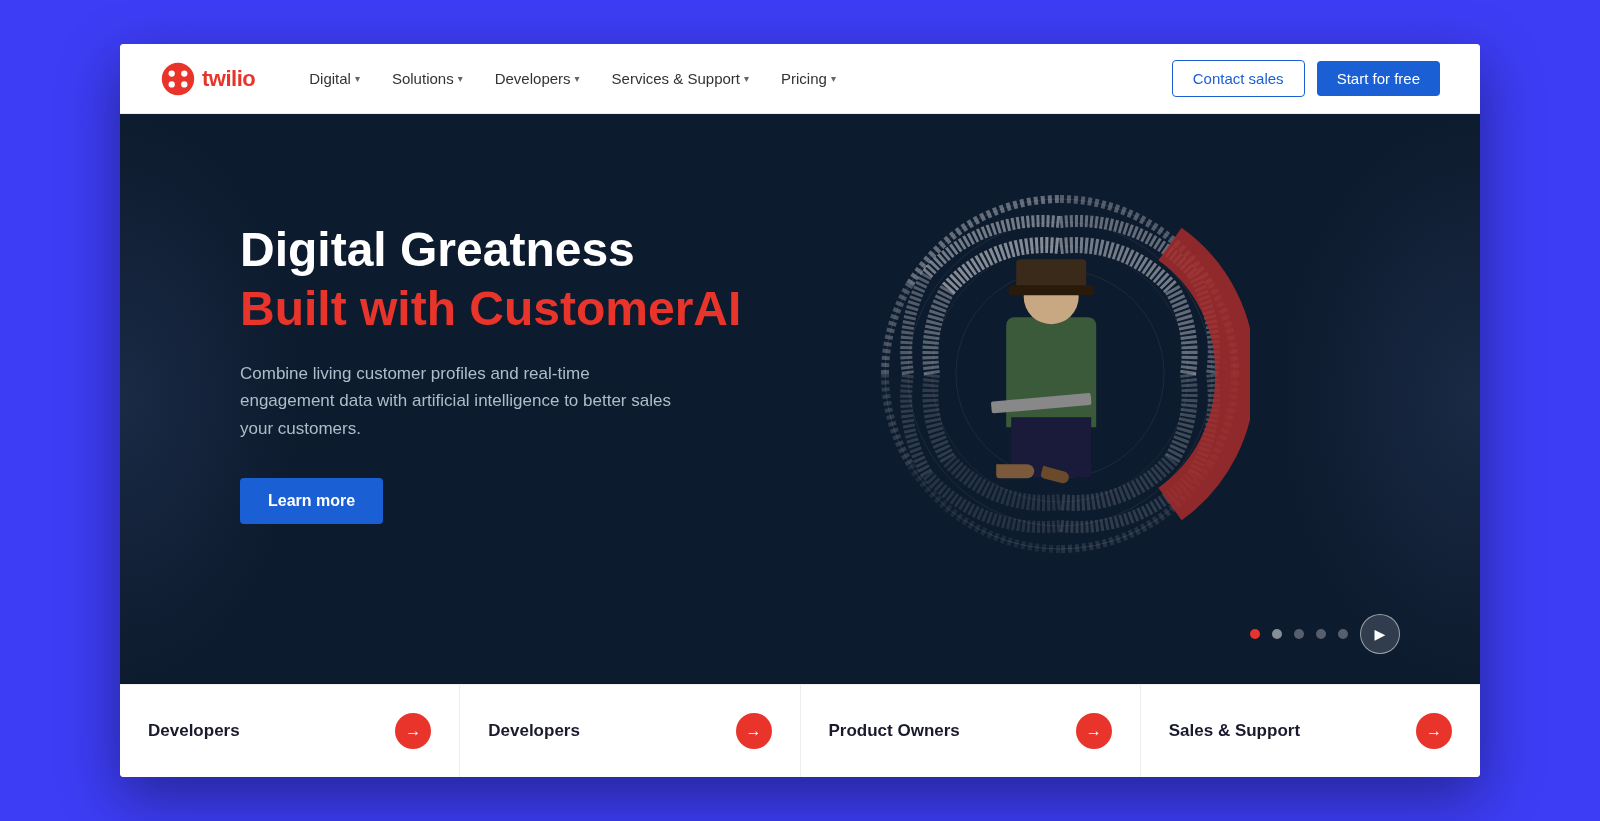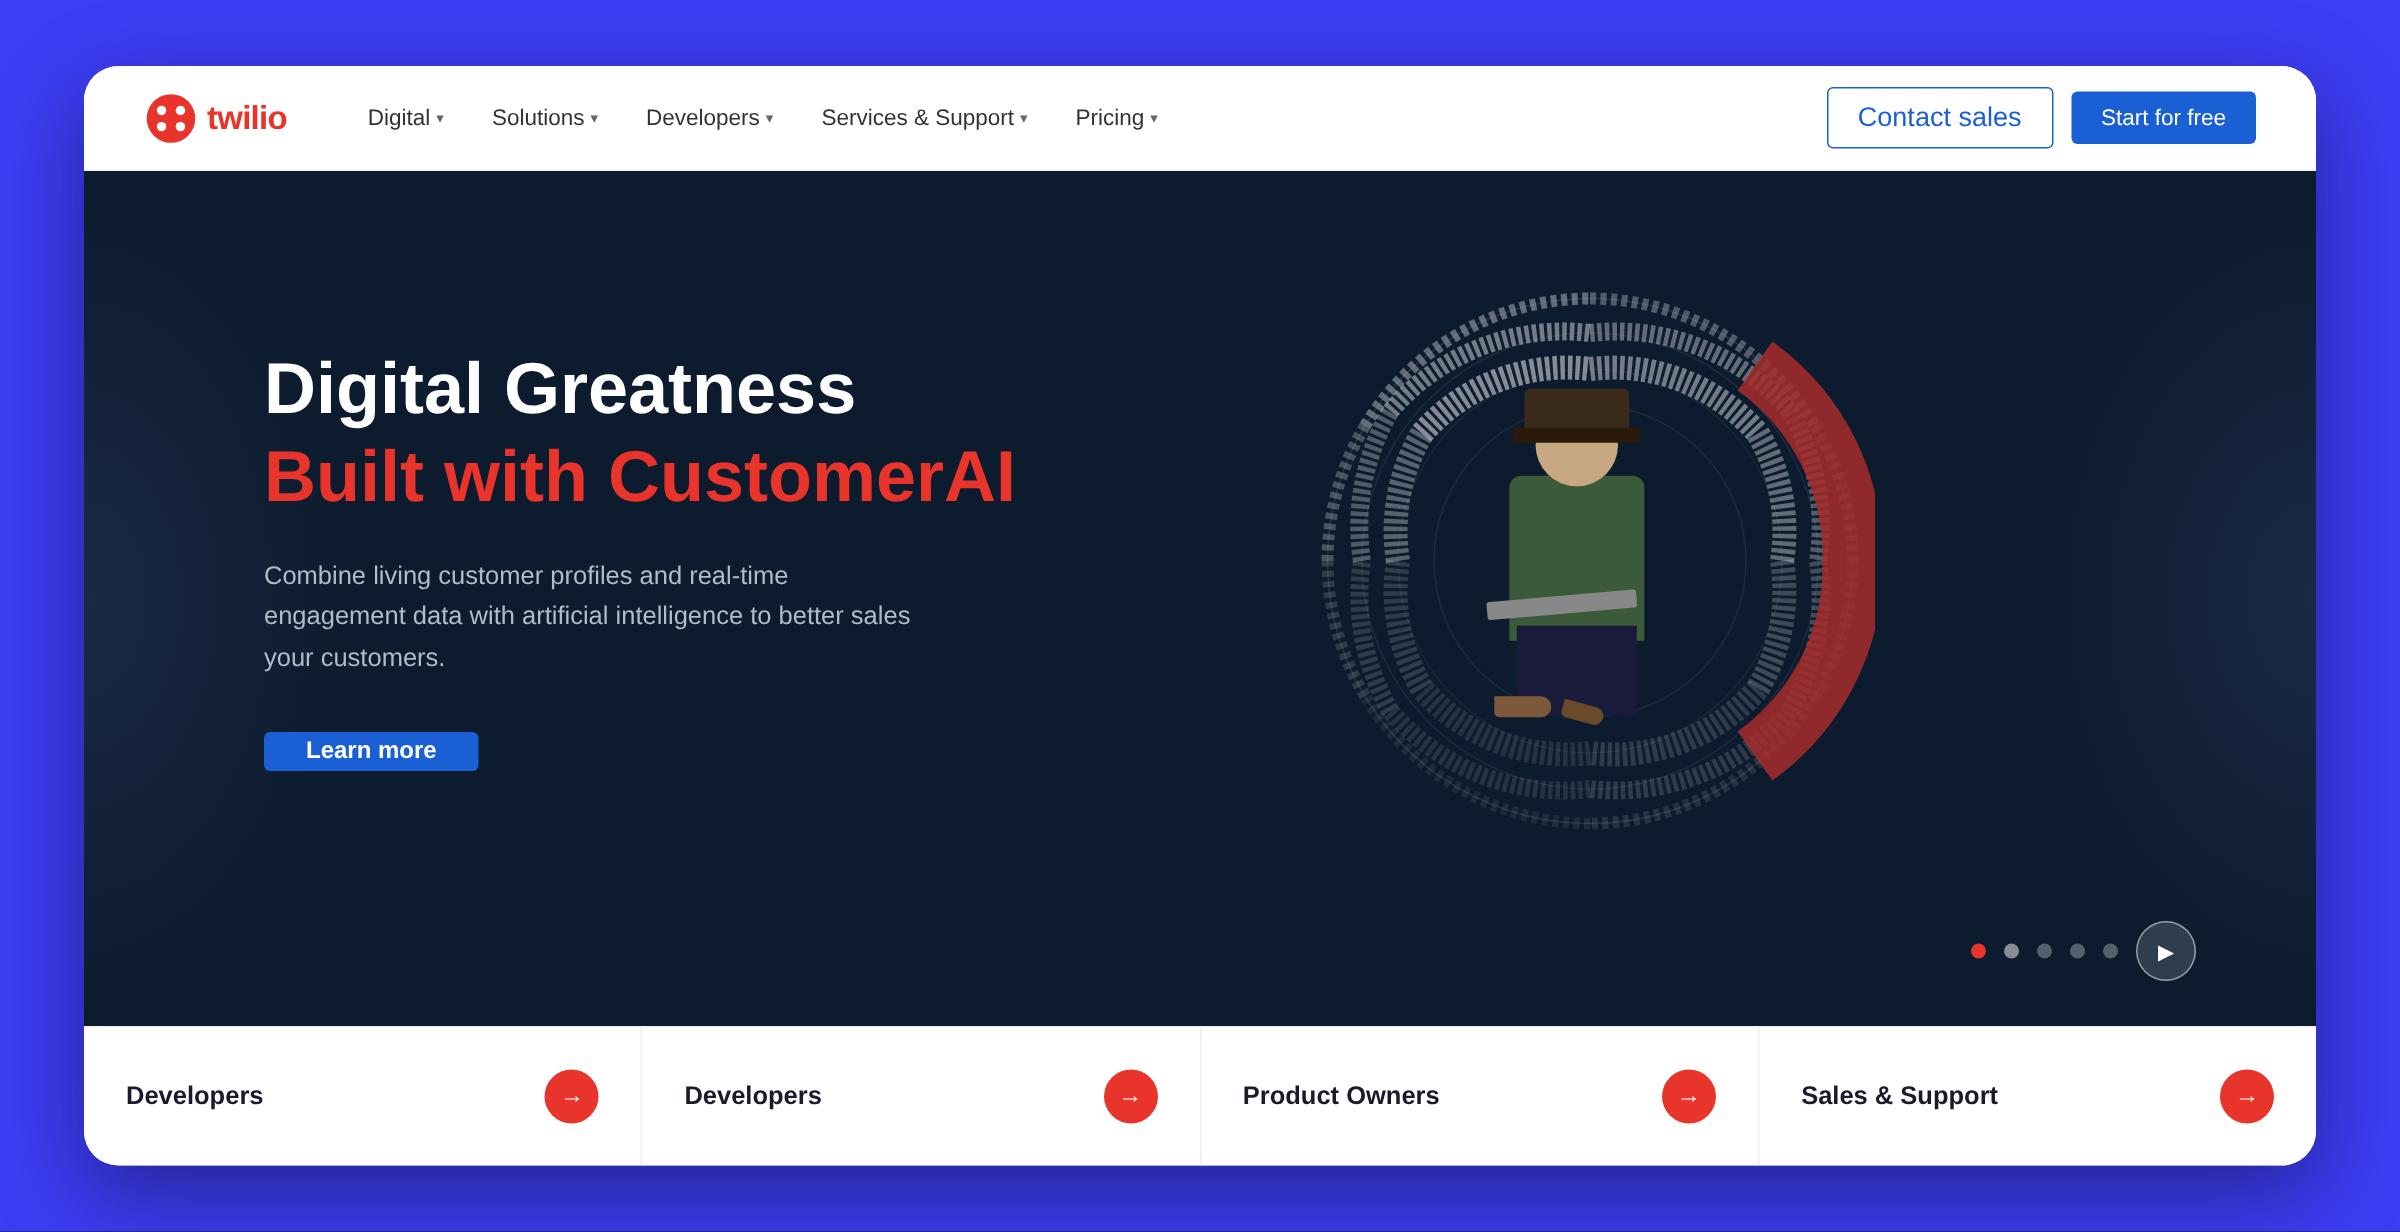--- a/index.html
+++ b/index.html
@@ -6,23 +6,23 @@
     body {
       background-color: #3d3df5;
       font-family: -apple-system, BlinkMacSystemFont, 'Segoe UI', sans-serif;
       display: flex;
       justify-content: center;
       align-items: center;
       min-height: 100vh;
       padding: 20px;
     }
     .browser-window {
-      width: 1488px;
+      width: 1360px;
       background: #fff;
-      border-radius: 23px;
+      border-radius: 4px;
       overflow: hidden;
       box-shadow: 0 20px 60px rgba(0,0,0,0.4);
     }
     
     .navbar {
       background: #fff;
       display: flex;
       align-items: center;
       padding: 0 40px;
       height: 70px;
@@ -71,21 +71,21 @@
       display: flex;
       align-items: center;
       gap: 12px;
     }
     .btn-contact {
       padding: 9px 20px;
       border: 1.5px solid #1a5fd4;
       color: #1a5fd4;
       background: transparent;
       border-radius: 4px;
-      font-size: 18px;
+      font-size: 15px;
       font-weight: 500;
       cursor: pointer;
     }
     .btn-start {
       padding: 9px 20px;
       background: #1a5fd4;
       color: #fff;
       border: none;
       border-radius: 4px;
       font-size: 15px;
@@ -145,21 +145,21 @@
     }
     .hero-subtitle {
       font-size: 17px;
       color: #b0bcc8;
       line-height: 1.6;
       margin-bottom: 36px;
       max-width: 440px;
     }
     .btn-learn-more {
       display: inline-block;
-      padding: 4px 28px;
+      padding: 14px 28px;
       background: #1a5fd4;
       color: #fff;
       border: none;
       border-radius: 4px;
       font-size: 16px;
       font-weight: 600;
       cursor: pointer;
     }
     
     .hero-visual {

